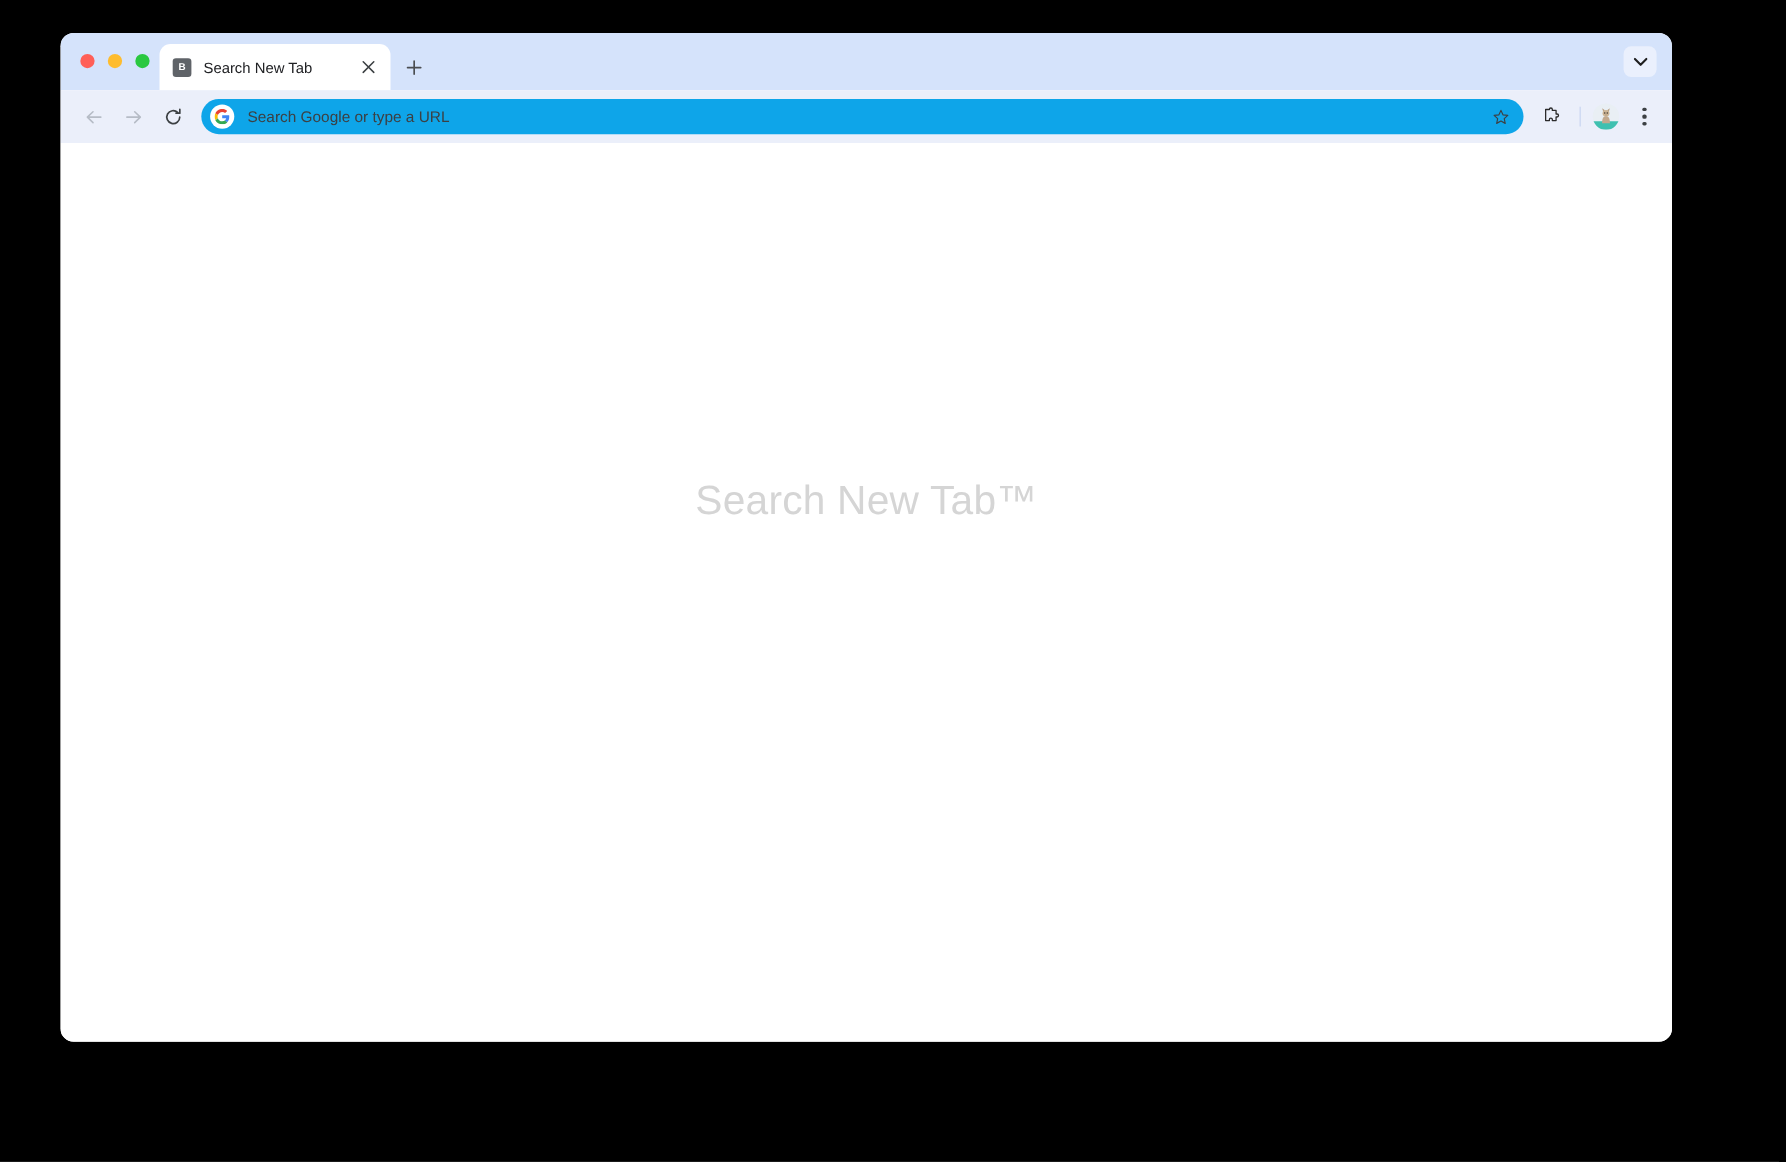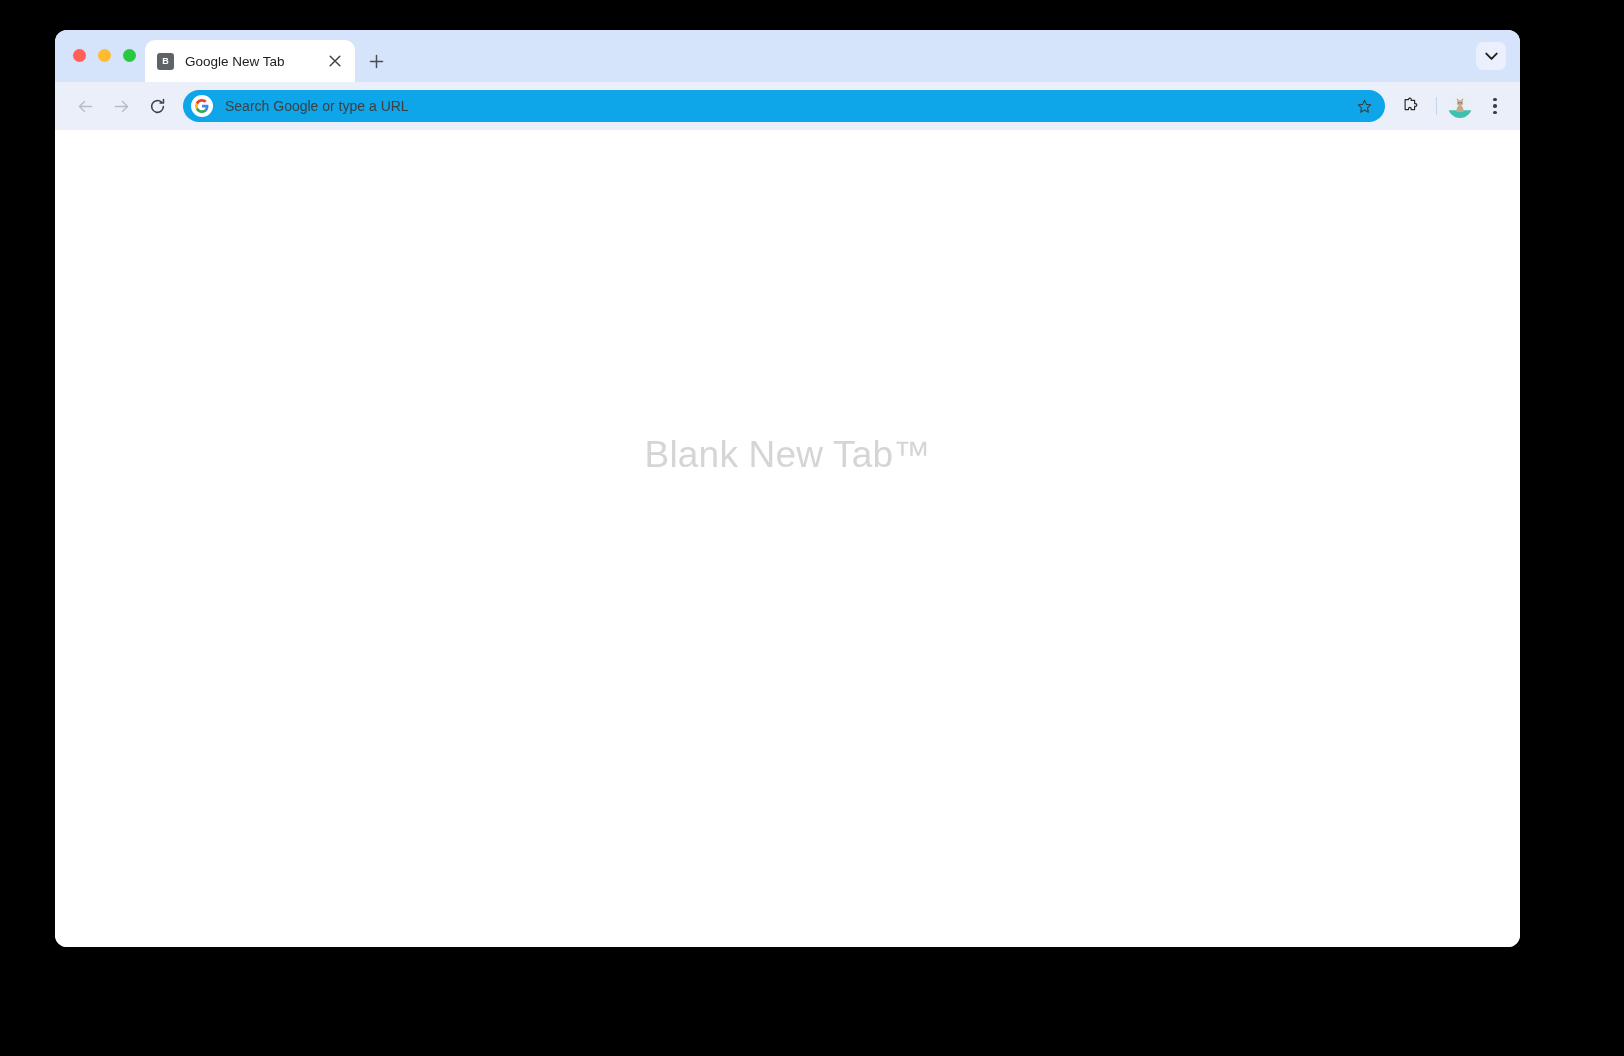--- a/index.html
+++ b/index.html
@@ -201,21 +201,21 @@
       <div class="traffic">
         <div class="dot red"></div>
         <div class="dot yellow"></div>
         <div class="dot green"></div>
       </div>
 
       <div class="tabs-row">
 
         <div class="tab">
           <div class="favicon">B</div>
-          <div class="tab-title">Google New Tab</div>
+          <div class="tab-title">Search New Tab</div>
           <div class="tab-close">
             <svg width="12" height="12" viewBox="0 0 12 12" aria-hidden="true">
               <path d="M1.2 1.2 L10.8 10.8 M10.8 1.2 L1.2 10.8" stroke="#3c4043" stroke-width="1.4" stroke-linecap="round"></path>
             </svg>
           </div>
         </div>
 
         <div class="newtab-btn">
           <svg width="15" height="15" viewBox="0 0 15 15" aria-hidden="true">
             <path d="M7.5 1.5 V13.5 M1.5 7.5 H13.5" stroke="#4a4d51" stroke-width="1.5" stroke-linecap="round"></path>
@@ -292,17 +292,17 @@
       </div>
 
       <div class="menu-btn">
         <span class="menu-dot"></span>
         <span class="menu-dot"></span>
         <span class="menu-dot"></span>
       </div>
     </div>
 
     <div class="page">
-      <div class="page-heading">Blank New Tab™</div>
+      <div class="page-heading">Search New Tab™</div>
     </div>
 
   </div>
 </div>
 
 </body></html>

